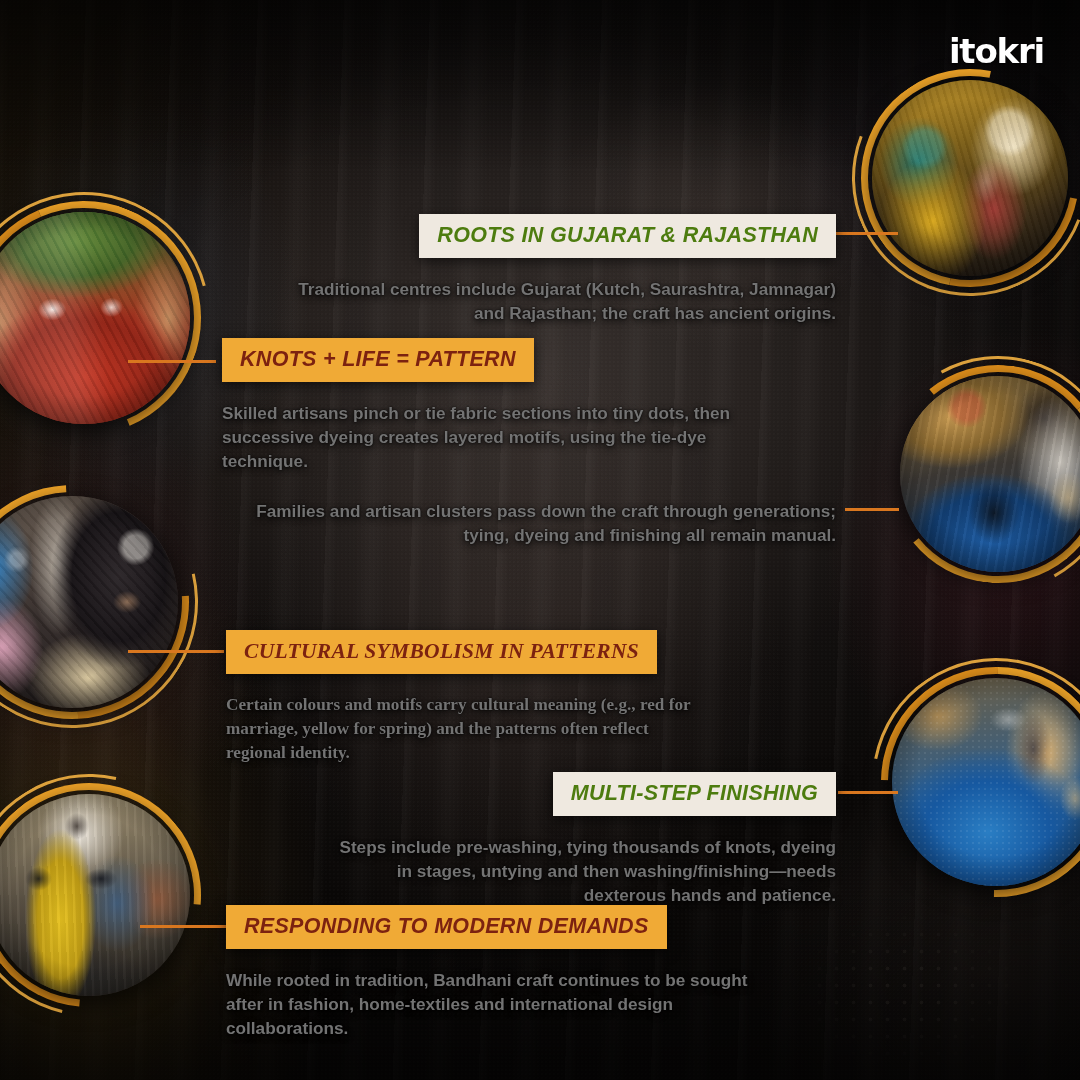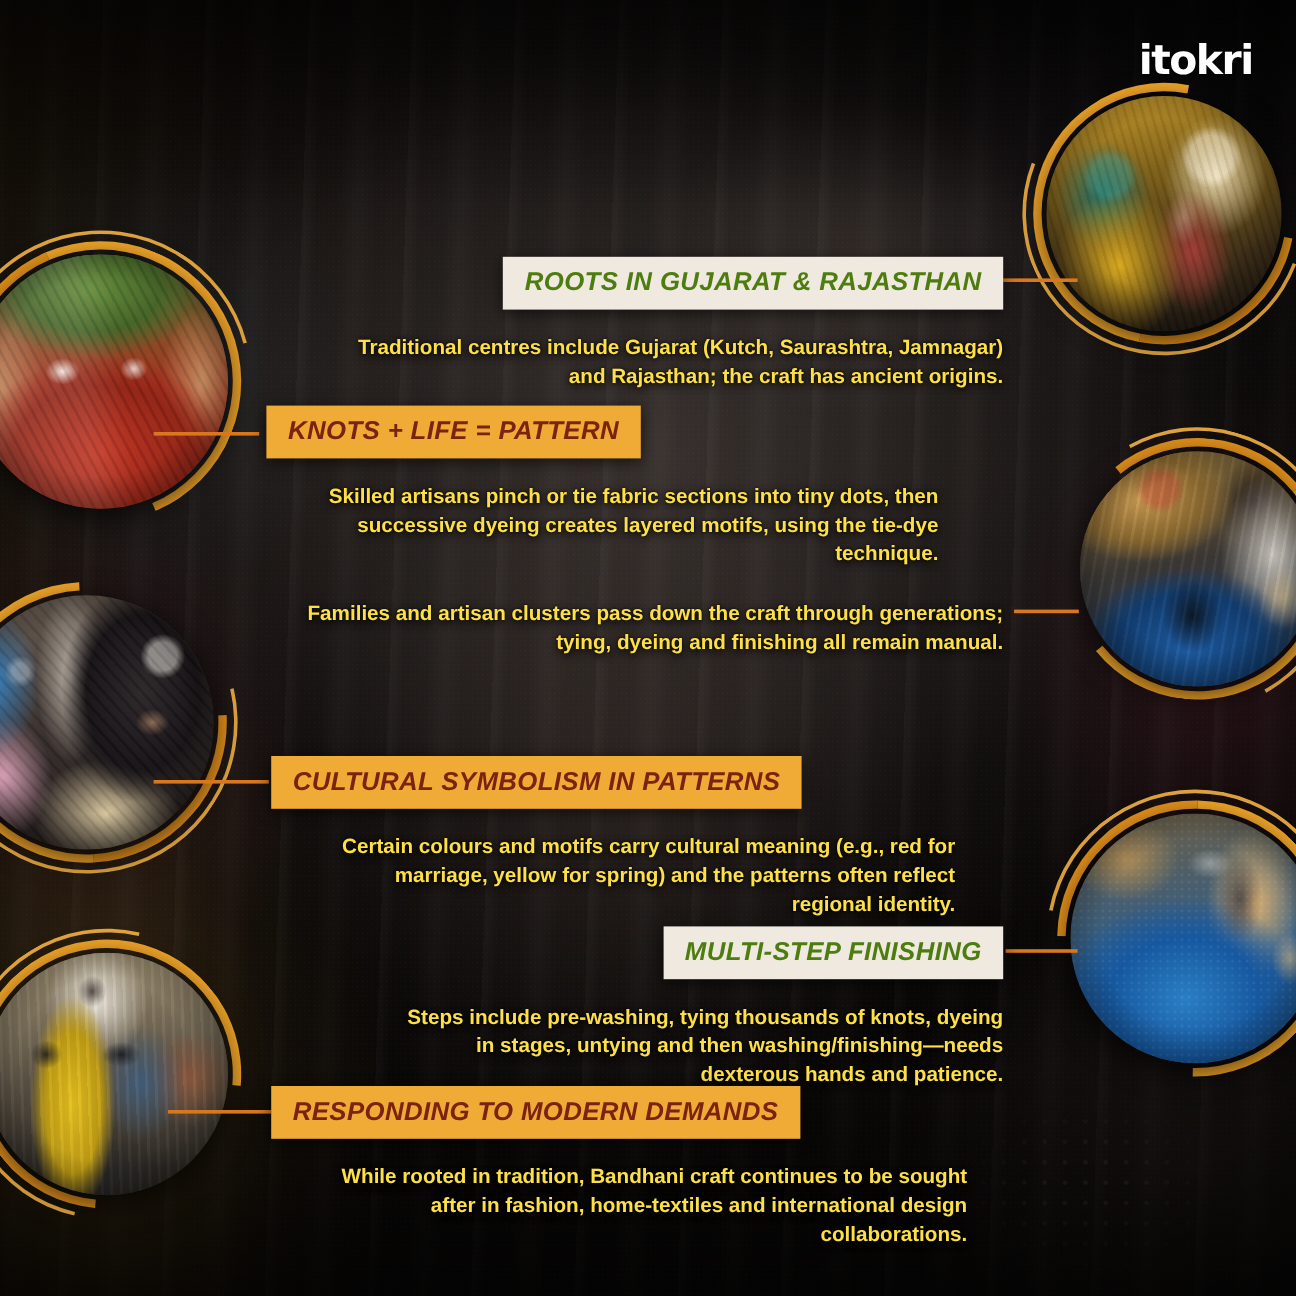--- a/index.html
+++ b/index.html
@@ -139,26 +139,26 @@
     color:#8e1f1f;
     white-space:nowrap;
     box-shadow:0 3px 12px rgba(0,0,0,.6);
   }
   .sec-head.cream { background:#efe9e0; color:#4d7c0f; }
   .sec-head.amber { background:#f0aa36; color:#7c2210; }
 
   .sec-body {
     margin-top:19px;
     font-size:17.2px; font-weight:700; line-height:1.40;
-    color:#fde047;
+    color:#737373;
     text-shadow:0 2px 7px rgba(0,0,0,.95), 0 0 2px rgba(0,0,0,.9);
     white-space:pre-line;
   }
   .al-r { text-align:right; }
-  .al-l { text-align:right; }
+  .al-l { text-align:left; }
 </style>
 </head>
 <body>
 
 <div id="poster">
 
   <div class="bg-layer bg-base"></div>
   <div class="bg-layer bg-fabricL"></div>
   <div class="bg-layer bg-fabricR"></div>
   <div class="bg-layer bg-mid"></div>
@@ -316,21 +316,21 @@
     <div class="sec-body al-l">Skilled artisans pinch or tie fabric sections into tiny dots, then
 successive dyeing creates layered motifs, using the tie-dye
 technique.</div>
   </div>
 
   <div class="sec" style="top:480px; right:244px; width:612px; text-align:right;">
     <div class="sec-body al-r">Families and artisan clusters pass down the craft through generations;
 tying, dyeing and finishing all remain manual.</div>
   </div>
 
-  <div class="sec" style="top:630px; left:226px; width:570px; text-align:left;">
+  <div class="sec" style="top:630px; left:226px; width:570px; text-align:left;font-family:Liberation Serif, serif;">
     <div class="sec-head amber">CULTURAL SYMBOLISM IN PATTERNS</div>
     <div class="sec-body al-l">Certain colours and motifs carry cultural meaning (e.g., red for
 marriage, yellow for spring) and the patterns often reflect
 regional identity.</div>
   </div>
 
   <div class="sec" style="top:772px; right:244px; width:600px; text-align:right;">
     <div class="sec-head cream">MULTI-STEP FINISHING</div>
     <div class="sec-body al-r">Steps include pre-washing, tying thousands of knots, dyeing
 in stages, untying and then washing/finishing—needs

